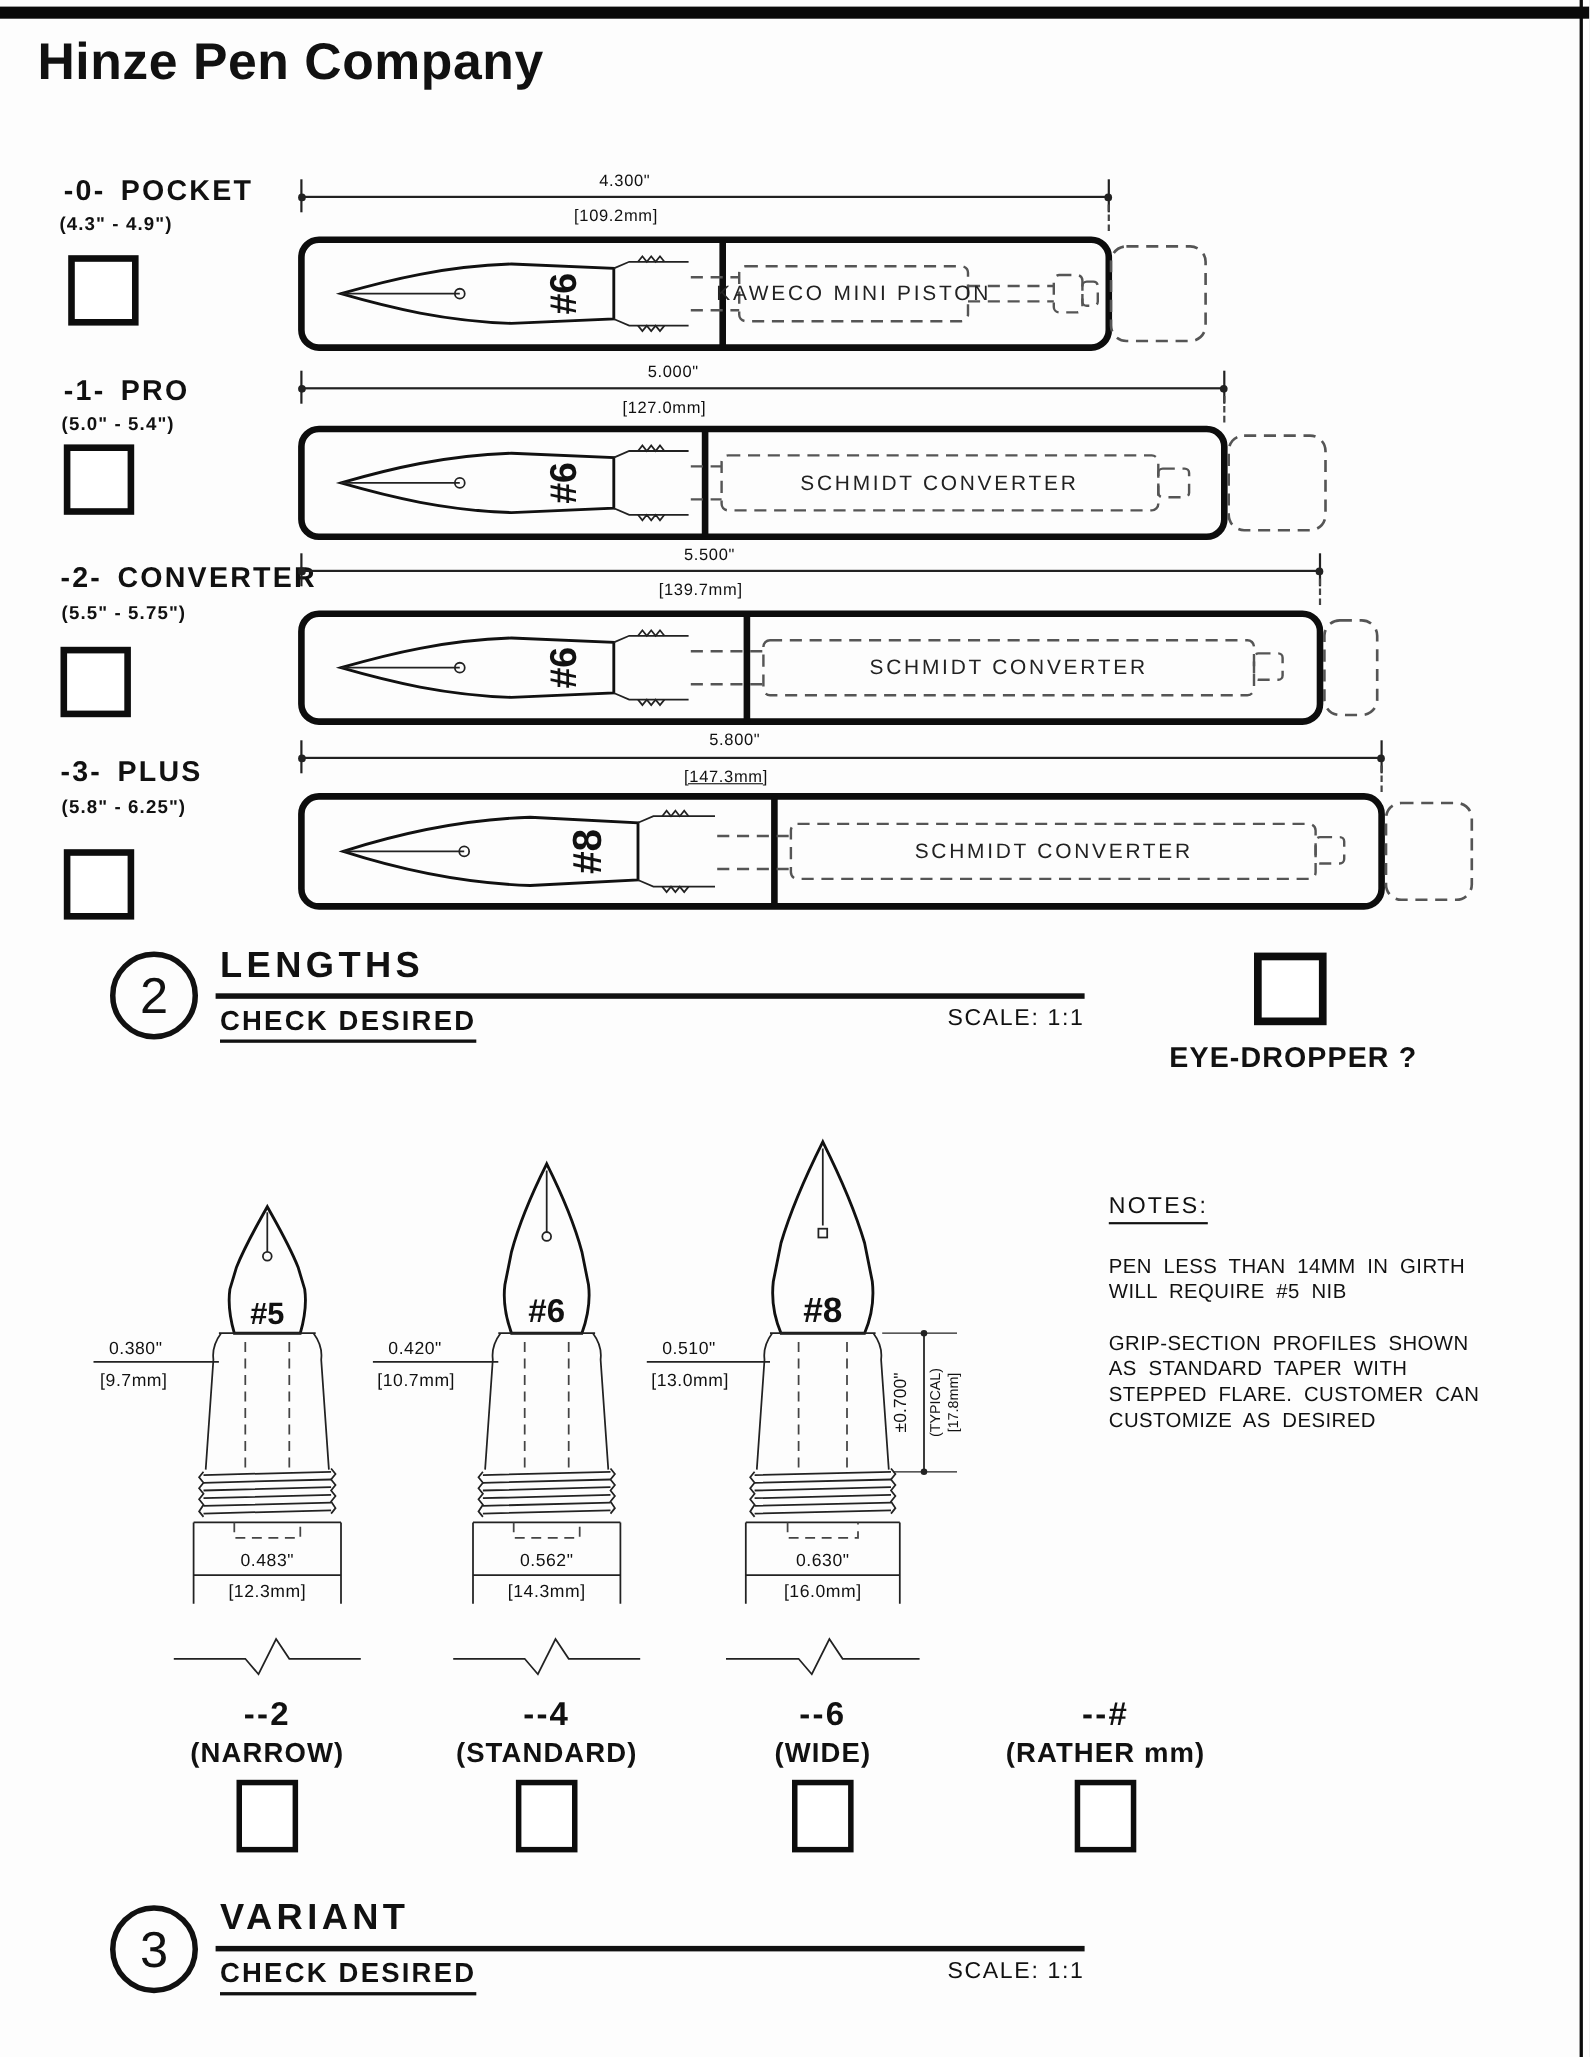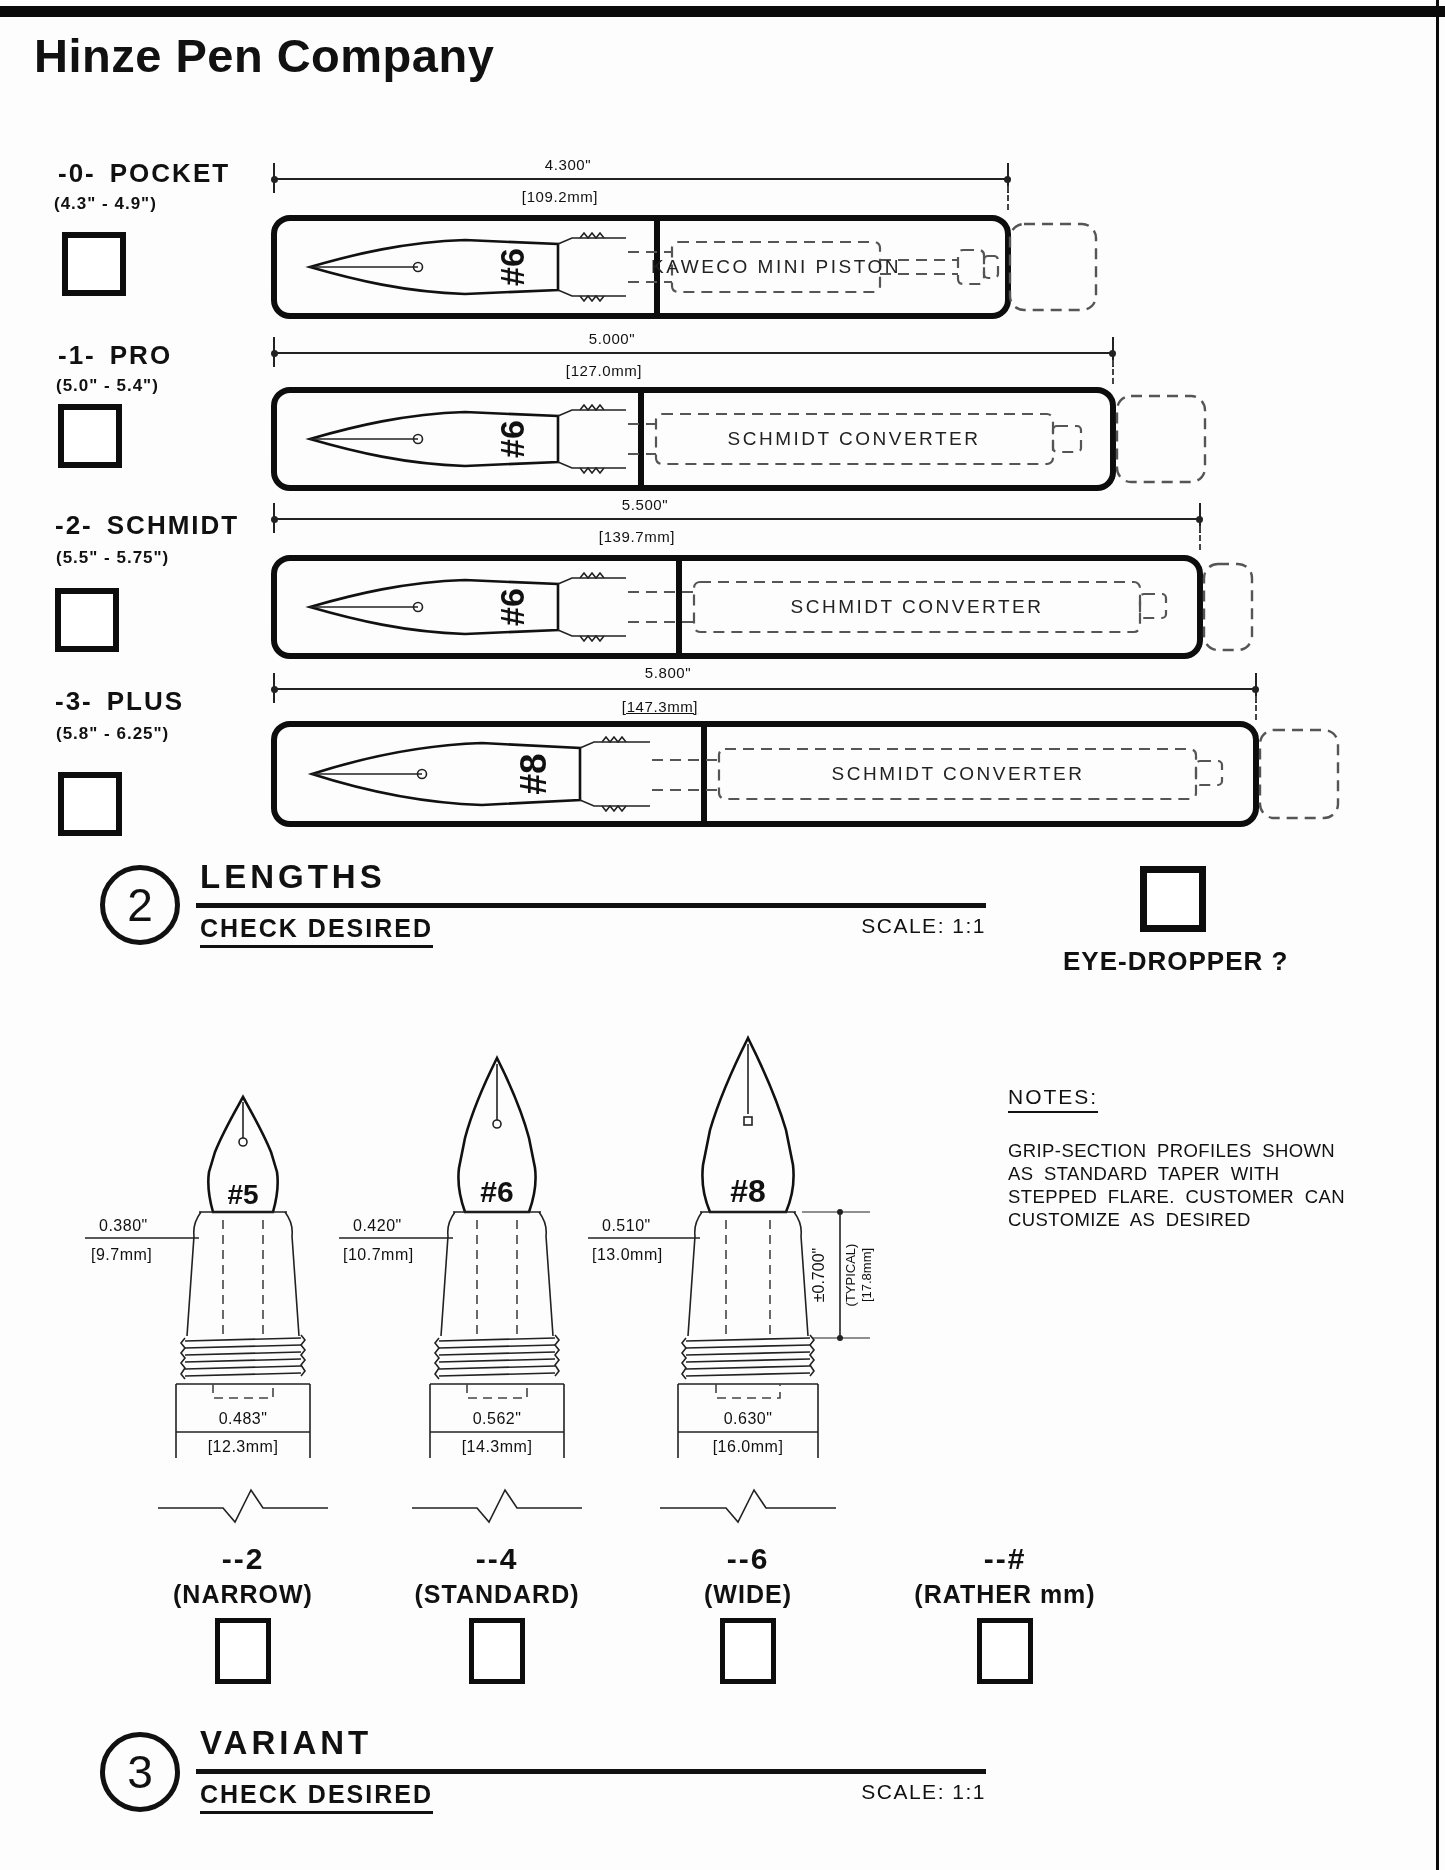--- a/index.html
+++ b/index.html
@@ -128,21 +128,21 @@
     <g class="dashedg">
       <path d="M358,38 L386,38 M358,68 L386,68"></path>
       <rect x="386" y="28" width="397" height="50" rx="6"></rect>
       <rect x="783" y="40" width="28" height="26" rx="4"></rect>
     </g>
     <text class="mech" x="584" y="59">SCHMIDT CONVERTER</text>
     <text class="nibnum" transform="translate(254,53) rotate(-90)">#6</text>
   </svg>
 
   <div class="abs model-label" style="left:55px;top:510px;">
-    <span class="code">-2-</span><span>SCHMIDT</span>
+    <span class="code">-2-</span><span>CONVERTER</span>
   </div>
   <div class="abs model-range" style="left:56px;top:548px;">(5.5" - 5.75")</div>
   <div class="abs cb" style="left:55px;top:588px;"></div>
 
   <div class="abs dim-line" style="left:274px;top:518px;width:926px;"></div>
   <div class="abs dim-tick" style="left:273px;top:503px;"></div>
   <div class="abs dim-tick" style="left:1199px;top:503px;"></div>
   <div class="abs dim-dot" style="left:271px;top:516px;"></div>
   <div class="abs dim-dot" style="left:1196px;top:516px;"></div>
   <div class="abs dim-ext" style="left:1199px;top:526px;"></div>
@@ -278,20 +278,21 @@
       <circle cx="262" cy="212" r="3" fill="#222"></circle>
       <circle cx="262" cy="338" r="3" fill="#222"></circle>
       <text class="rot" style="font-size:16px;" transform="translate(246,275) rotate(-90)">±0.700"</text>
       <text class="rot" style="font-size:13px;" transform="translate(277,275) rotate(-90)">(TYPICAL)</text>
       <text class="rot" style="font-size:13px;" transform="translate(293,275) rotate(-90)">[17.8mm]</text>
     </g>
   </svg>
 
   <div class="abs notes" style="left:1008px;top:1085px;">
     <div class="notes-title">NOTES:</div>
+    <p>PEN LESS THAN 14MM IN GIRTH WILL REQUIRE #5 NIB</p>
     <p>GRIP-SECTION PROFILES SHOWN AS STANDARD TAPER WITH STEPPED FLARE. CUSTOMER CAN CUSTOMIZE AS DESIRED</p>
   </div>
 
   <div class="abs wcode" style="left:243px;top:1542px;">--2</div>
   <div class="abs wname" style="left:243px;top:1580px;">(NARROW)</div>
   <div class="abs cb-wide" style="left:215px;top:1618px;"></div>
 
   <div class="abs wcode" style="left:497px;top:1542px;">--4</div>
   <div class="abs wname" style="left:497px;top:1580px;">(STANDARD)</div>
   <div class="abs cb-wide" style="left:469px;top:1618px;"></div>

